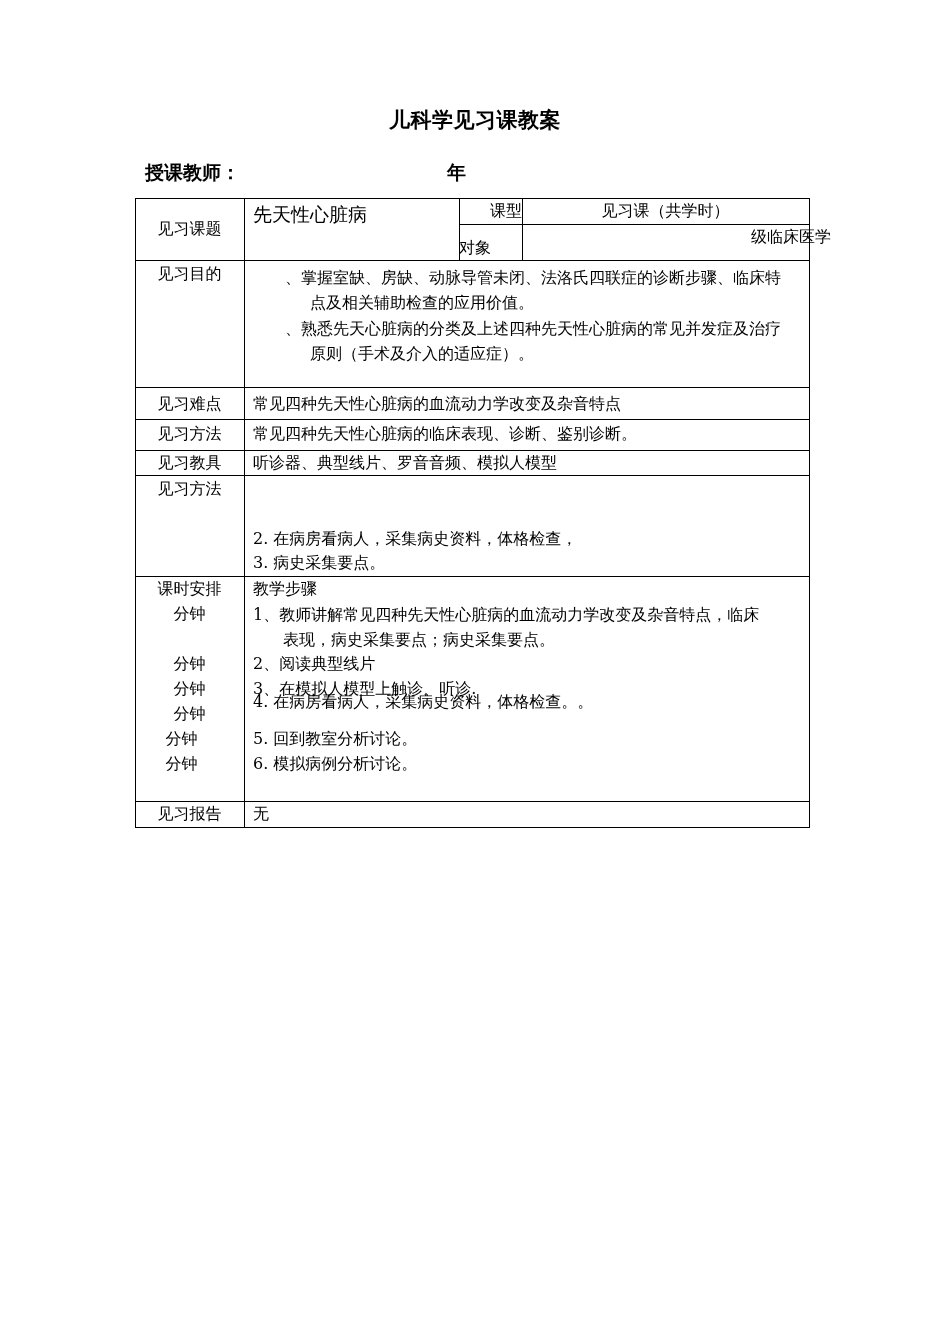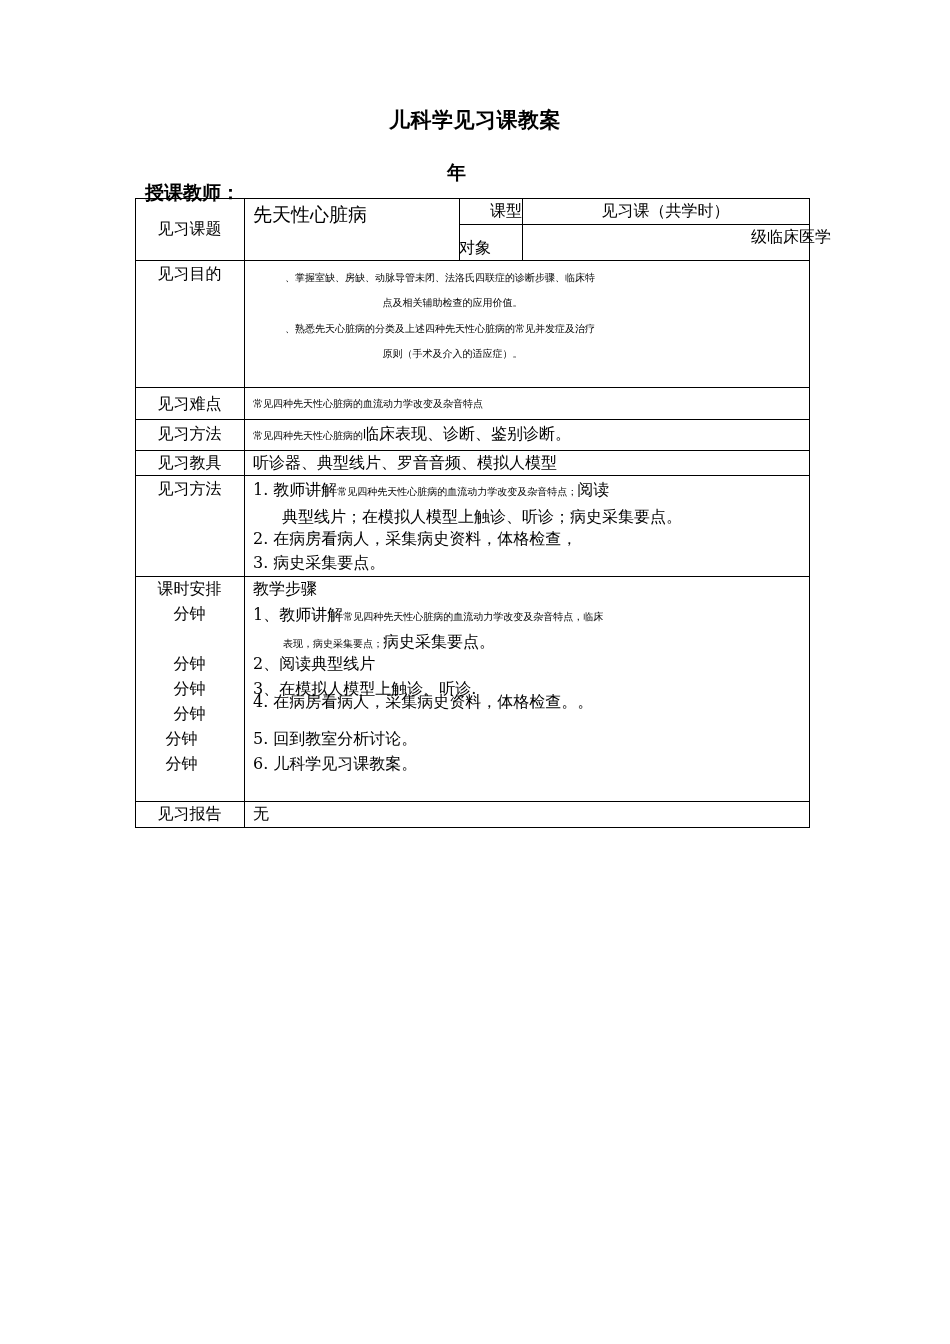--- a/index.html
+++ b/index.html
@@ -1,28 +1,28 @@
 <!DOCTYPE html>
 <html><head>
   <meta charset="utf-8">
   <style>
     html, body { margin: 0; padding: 0; background: #ffffff; }
     body { width: 950px; height: 1344px; position: relative; overflow: hidden;
       font-family: "DejaVu Serif", "Liberation Serif", serif; color: #000; }
     .title { position: absolute; left: 0; width: 950px; top: 106px; text-align: center;
       font-family: "DejaVu Sans", sans-serif; font-weight: bold; font-size: 21px; letter-spacing: 0.5px; }
     .teacher { position: absolute; left: 145px; top: 160px; font-family: "DejaVu Sans", sans-serif;
-      font-weight: bold; font-size: 19px; margin-top: 20px; }
+      font-weight: bold; font-size: 19px; }
     .year { position: absolute; left: 447px; top: 160px; font-family: "DejaVu Sans", sans-serif;
       font-weight: bold; font-size: 19px; }
     .sheet { position: absolute; left: 135px; top: 198px; width: 674px; height: 629px; }
     .hl, .vl { position: absolute; background: #000; }
     .hl { height: 1px; } .vl { width: 1px; }
     .cell { position: absolute; font-size: 16px; line-height: 24px; white-space: nowrap; }
-    .small { font-size: 10px; text-align: center; }
+    .small { font-size: 16px; }
     .lbl { position: absolute; left: 0; width: 109px; text-align: center; font-size: 16px; line-height: 24px; }
     .ind { padding-left: 26px; }
   </style>
 </head>
 <body>
 
 <div class="title">儿科学见习课教案</div>
 <div class="teacher">授课教师：</div>
 <div class="year">年</div>
 
@@ -66,41 +66,37 @@
   <div class="lbl" style="top:194px">见习难点</div>
   <div class="cell small" style="left:118px;top:194px">常见四种先天性心脏病的血流动力学改变及杂音特点</div>
 
   <div class="lbl" style="top:224px">见习方法</div>
   <div class="cell" style="left:118px;top:224px"><span class="small">常见四种先天性心脏病的</span><span>临床表现、诊断、鉴别诊断。</span></div>
 
   <div class="lbl" style="top:253px">见习教具</div>
   <div class="cell" style="left:118px;top:253px">听诊器、典型线片、罗音音频、模拟人模型</div>
 
   <div class="lbl" style="top:279px">见习方法</div>
-  <div class="cell" style="left:118px;top:279px;line-height:25px">
-    <div><span>1.</span> <span>教师讲解</span><span class="small">常见四种先天性心脏病的血流动力学改变及杂音特点；</span><span>阅读</span></div>
-    <div style="padding-left:29px">典型线片；在模拟人模型上触诊、听诊；病史采集要点。</div>
-  </div>
   <div class="cell" style="left:118px;top:329px"><span>2.</span> <span>在病房看病人，采集病史资料，体格检查，</span></div>
   <div class="cell" style="left:118px;top:353px"><span>3.</span> <span>病史采集要点。</span></div>
 
   <div class="lbl" style="top:379px">课时安排</div>
   <div class="lbl" style="top:404px">分钟</div>
   <div class="lbl" style="top:454px">分钟</div>
   <div class="lbl" style="top:479px">分钟</div>
   <div class="lbl" style="top:504px">分钟</div>
   <div class="lbl" style="top:529px;left:-8px">分钟</div>
   <div class="lbl" style="top:554px;left:-8px">分钟</div>
 
   <div class="cell" style="left:118px;top:379px">教学步骤</div>
   <div class="cell" style="left:118px;top:404px;line-height:25px">
     <div><span>1、</span><span>教师讲解</span><span class="small">常见四种先天性心脏病的血流动力学改变及杂音特点，临床</span></div>
     <div style="padding-left:30px"><span class="small">表现，病史采集要点；</span><span>病史采集要点。</span></div>
   </div>
   <div class="cell" style="left:118px;top:454px"><span>2、</span><span>阅读典型线片</span></div>
   <div class="cell" style="left:118px;top:479px"><span>3、</span><span>在模拟人模型上触诊、听诊.</span></div>
   <div class="cell" style="left:118px;top:492px"><span>4.</span> <span>在病房看病人，采集病史资料，体格检查。。</span></div>
   <div class="cell" style="left:118px;top:529px"><span>5.</span> <span>回到教室分析讨论。</span></div>
-  <div class="cell" style="left:118px;top:554px"><span>6.</span> <span>儿科学见习课教案。</span></div>
+  <div class="cell" style="left:118px;top:554px"><span>6.</span> <span>模拟病例分析讨论。</span></div>
 
   <div class="lbl" style="top:604px">见习报告</div>
   <div class="cell" style="left:118px;top:604px">无</div>
 </div>
 
 </body></html>

